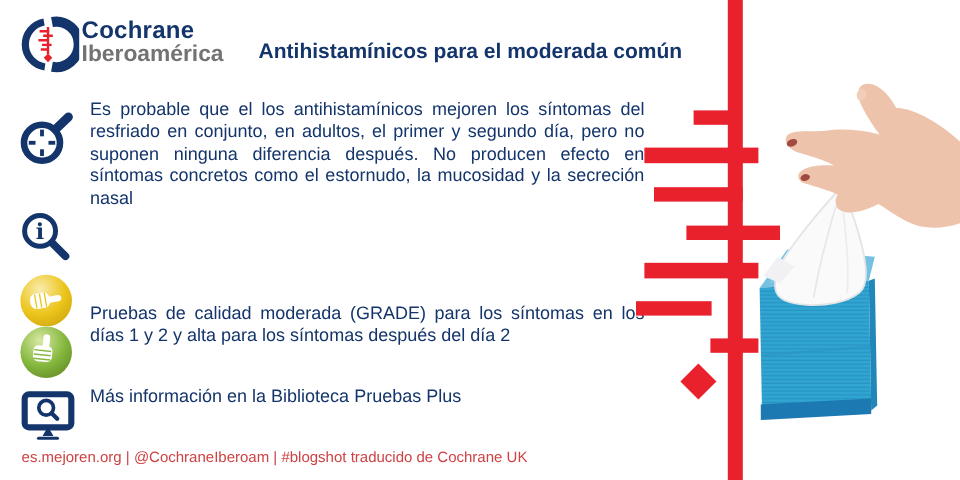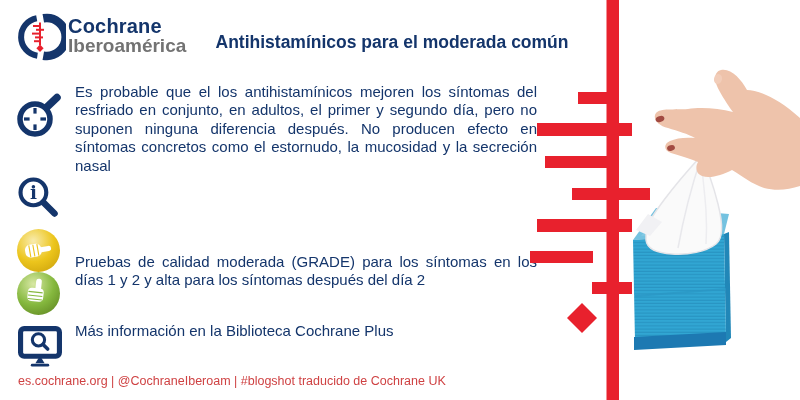--- a/index.html
+++ b/index.html
@@ -118,23 +118,23 @@
   </div>
   <div id="t3" class="btext">Pruebas de calidad moderada (GRADE) para los síntomas en los días 1 y 2 y alta para los síntomas después del día 2</div>
 
   <svg id="i4" class="icon" width="48" height="45" viewBox="0 0 46 44">
     <rect x="4" y="3.5" width="38" height="27" rx="3.5" fill="#ffffff" stroke="#14356b" stroke-width="5"></rect>
     <circle cx="21.5" cy="14.5" r="6" fill="none" stroke="#14356b" stroke-width="3"></circle>
     <line x1="26" y1="19" x2="30.5" y2="23.5" stroke="#14356b" stroke-width="3.5" stroke-linecap="round"></line>
     <path d="M23,30 l4.5,7.5 h-9 z" fill="#14356b"></path>
     <rect x="14" y="38" width="18" height="2.6" rx="1.3" fill="#14356b"></rect>
   </svg>
-  <div id="t4" class="btext">Más información en la Biblioteca Cochrane Plus</div>
+  <div id="t4" class="btext">Más información en la Biblioteca Pruebas Plus</div>
 
-  <div class="footer">es.cochrane.org | @CochraneIberoam | #blogshot traducido de Cochrane UK</div>
+  <div class="footer">es.mejoren.org | @CochraneIberoam | #blogshot traducido de Cochrane UK</div>
 
   <svg class="illus" width="280" height="400" viewBox="520 0 280 400">
     <defs>
       <pattern id="boxstripes" width="6" height="3.2" patternUnits="userSpaceOnUse">
         <rect width="6" height="3.2" fill="#31a6d3"></rect>
         <rect y="2.1" width="6" height="1.1" fill="#2894c2"></rect>
       </pattern>
     </defs>
 
     <g fill="#e8212d">

